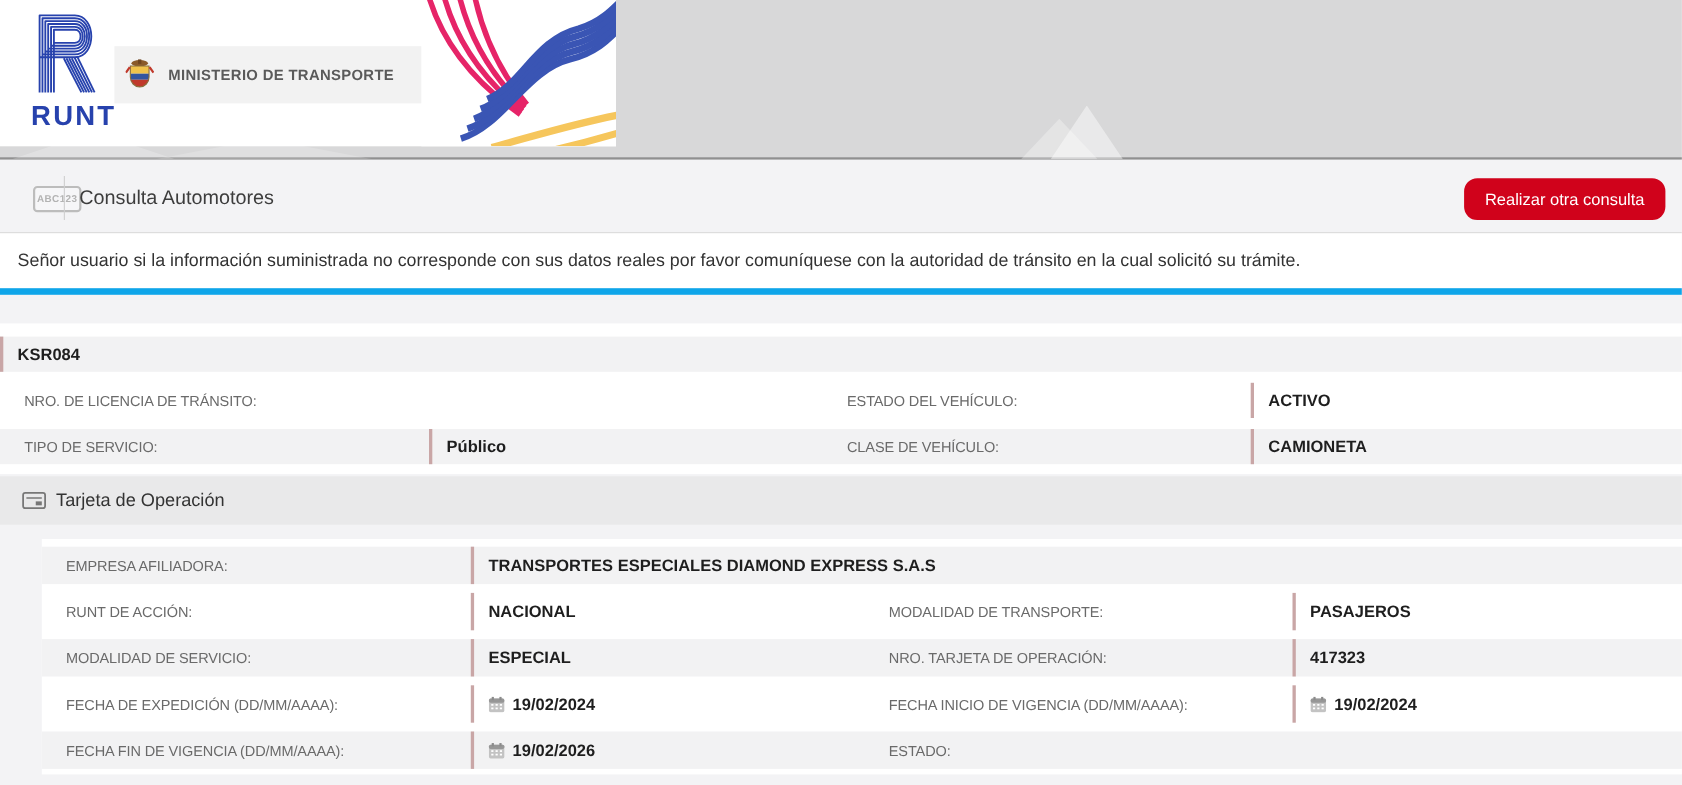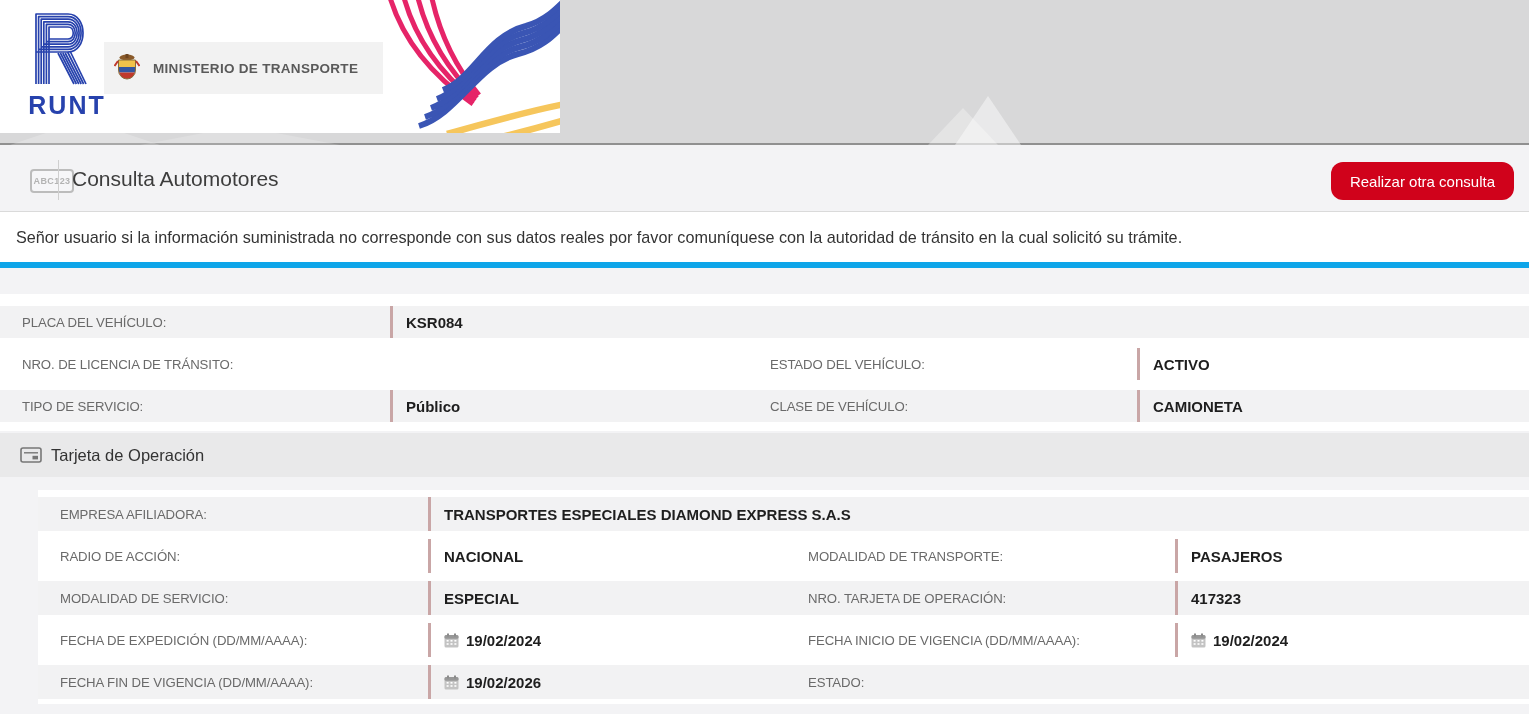--- a/index.html
+++ b/index.html
@@ -28,21 +28,21 @@
     display:flex;align-items:center;gap:13px;padding-left:10px;}
   .ministry-label{font-weight:bold;font-size:13.5px;color:#5a5a5a;letter-spacing:.3px;}
   .ribbons{position:absolute;left:383px;top:0;width:177px;height:133px;background:#fff;overflow:hidden;}
   
   .toolbar{position:absolute;left:0;top:147px;width:1529px;height:64px;}
   .plate-badge{position:absolute;left:10px;top:22px;width:44px;height:24px;
     border:2px solid #bcbcbc;border-radius:4px;color:#b3b3b3;font-size:9px;font-weight:bold;
     display:flex;align-items:center;justify-content:center;letter-spacing:.4px;background:#f6f6f8;margin-left:20px;}
   .toolbar-divider{position:absolute;left:58px;top:13px;width:1px;height:40px;background:#cfcfcf;}
   .page-title{position:absolute;left:72px;top:0;height:64px;line-height:64px;
-    font-size:21px;color:#3d3d3d;}
+    font-size:18px;color:#3d3d3d;}
   .new-query-btn{position:absolute;right:15px;top:15px;height:38px;padding:0 19px;
     background:var(--accent-red);color:#fff;font-size:15px;border:none;border-radius:12px;
     font-family:"Liberation Sans",sans-serif;cursor:pointer;}
   
   .notice{position:absolute;left:0;top:211px;width:1529px;height:57px;background:#fff;
     border-top:1px solid #dadada;border-bottom:6px solid #0ea5e9;
     display:flex;align-items:center;padding-left:16px;font-size:16.2px;color:#333;}
   
   .datatable{position:absolute;left:0;width:1529px;background:#fff;display:flex;flex-direction:column;}
   #vehicle-table{top:294px;height:137px;padding-top:12px;gap:10px;}
@@ -146,21 +146,20 @@
   <button class="new-query-btn">Realizar otra consulta</button>
 </div>
 
 <div class="notice">
   <span>Señor usuario si la información suministrada no corresponde con sus datos reales por favor comuníquese con la autoridad de tránsito en la cual solicitó su trámite.</span>
 </div>
 
 <div class="datatable" id="vehicle-table">
     <div class="trow">
       <div class="tcell span">
-        <div class="tlabel">PLACA DEL VEHÍCULO:</div>
         <div class="tvalue">
           <span>KSR084</span>
         </div>
       </div>
     </div>
     <div class="trow">
       <div class="tcell first">
         <div class="tlabel">NRO. DE LICENCIA DE TRÁNSITO:</div>
       </div>
       <div class="tcell second">
@@ -201,21 +200,21 @@
     <div class="trow">
       <div class="tcell span">
         <div class="tlabel">EMPRESA AFILIADORA:</div>
         <div class="tvalue">
           <span>TRANSPORTES ESPECIALES DIAMOND EXPRESS S.A.S</span>
         </div>
       </div>
     </div>
     <div class="trow">
       <div class="tcell first">
-        <div class="tlabel">RADIO DE ACCIÓN:</div>
+        <div class="tlabel">RUNT DE ACCIÓN:</div>
         <div class="tvalue">
           <span>NACIONAL</span>
         </div>
       </div>
       <div class="tcell second">
         <div class="tlabel">MODALIDAD DE TRANSPORTE:</div>
         <div class="tvalue">
           <span>PASAJEROS</span>
         </div>
       </div>

